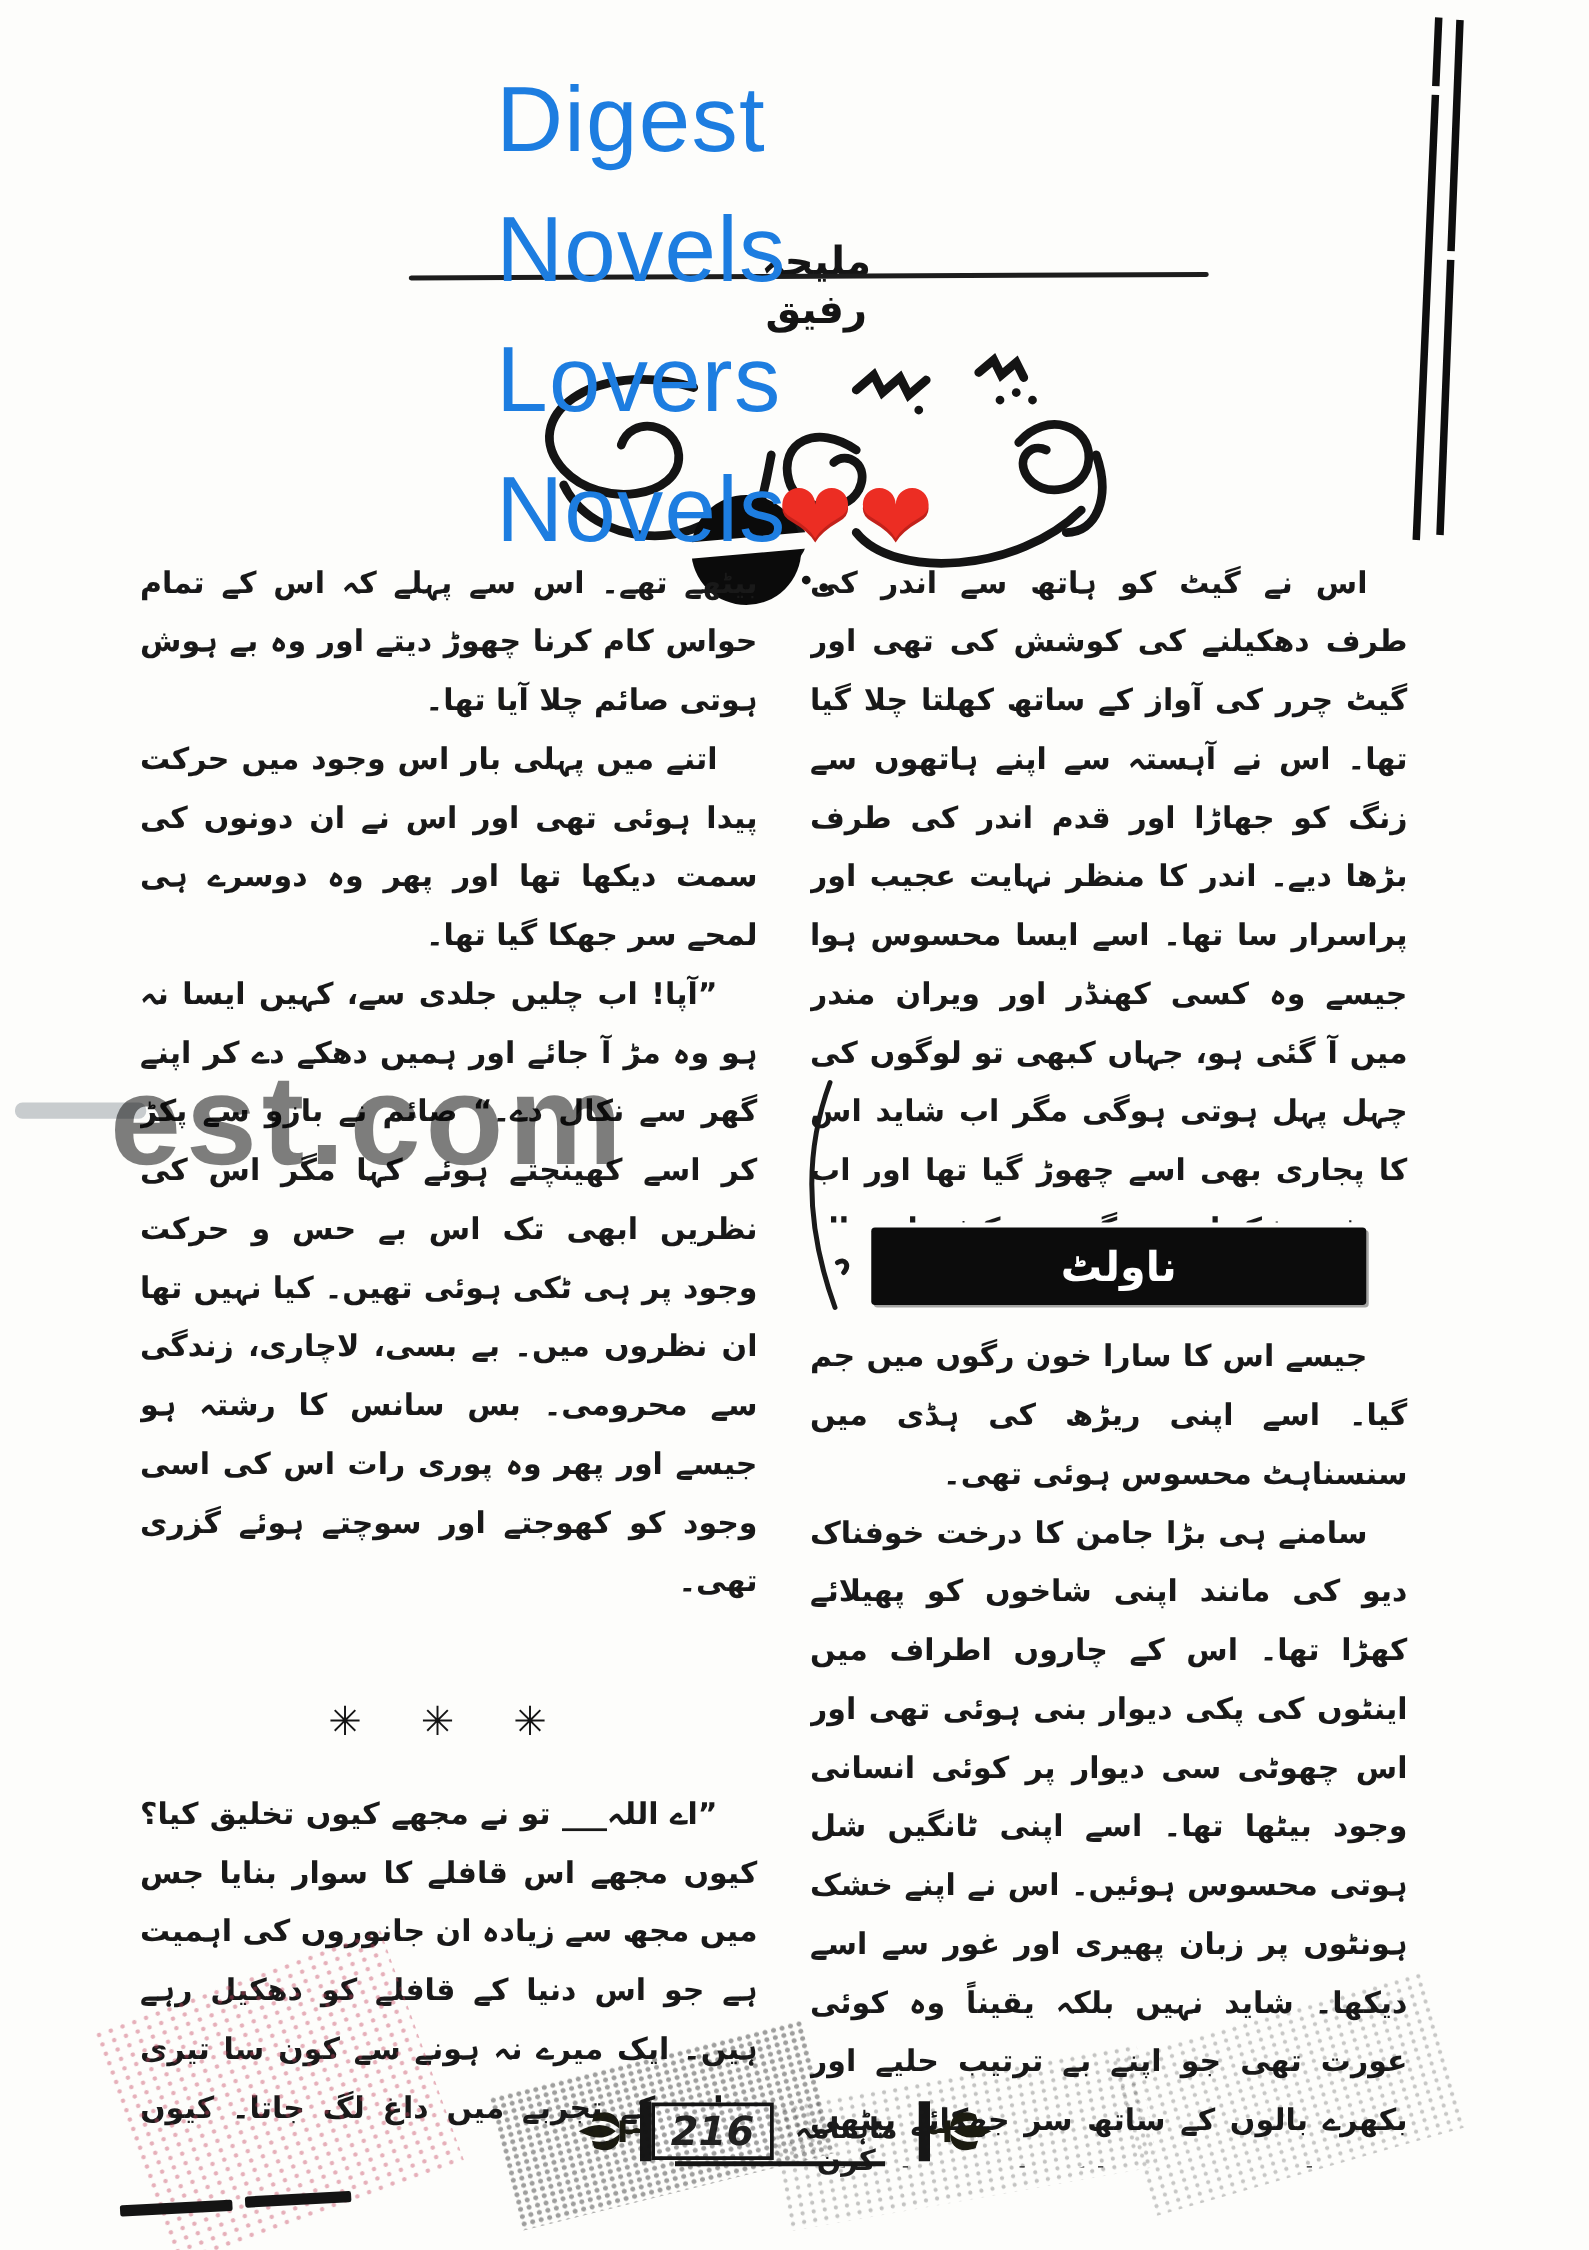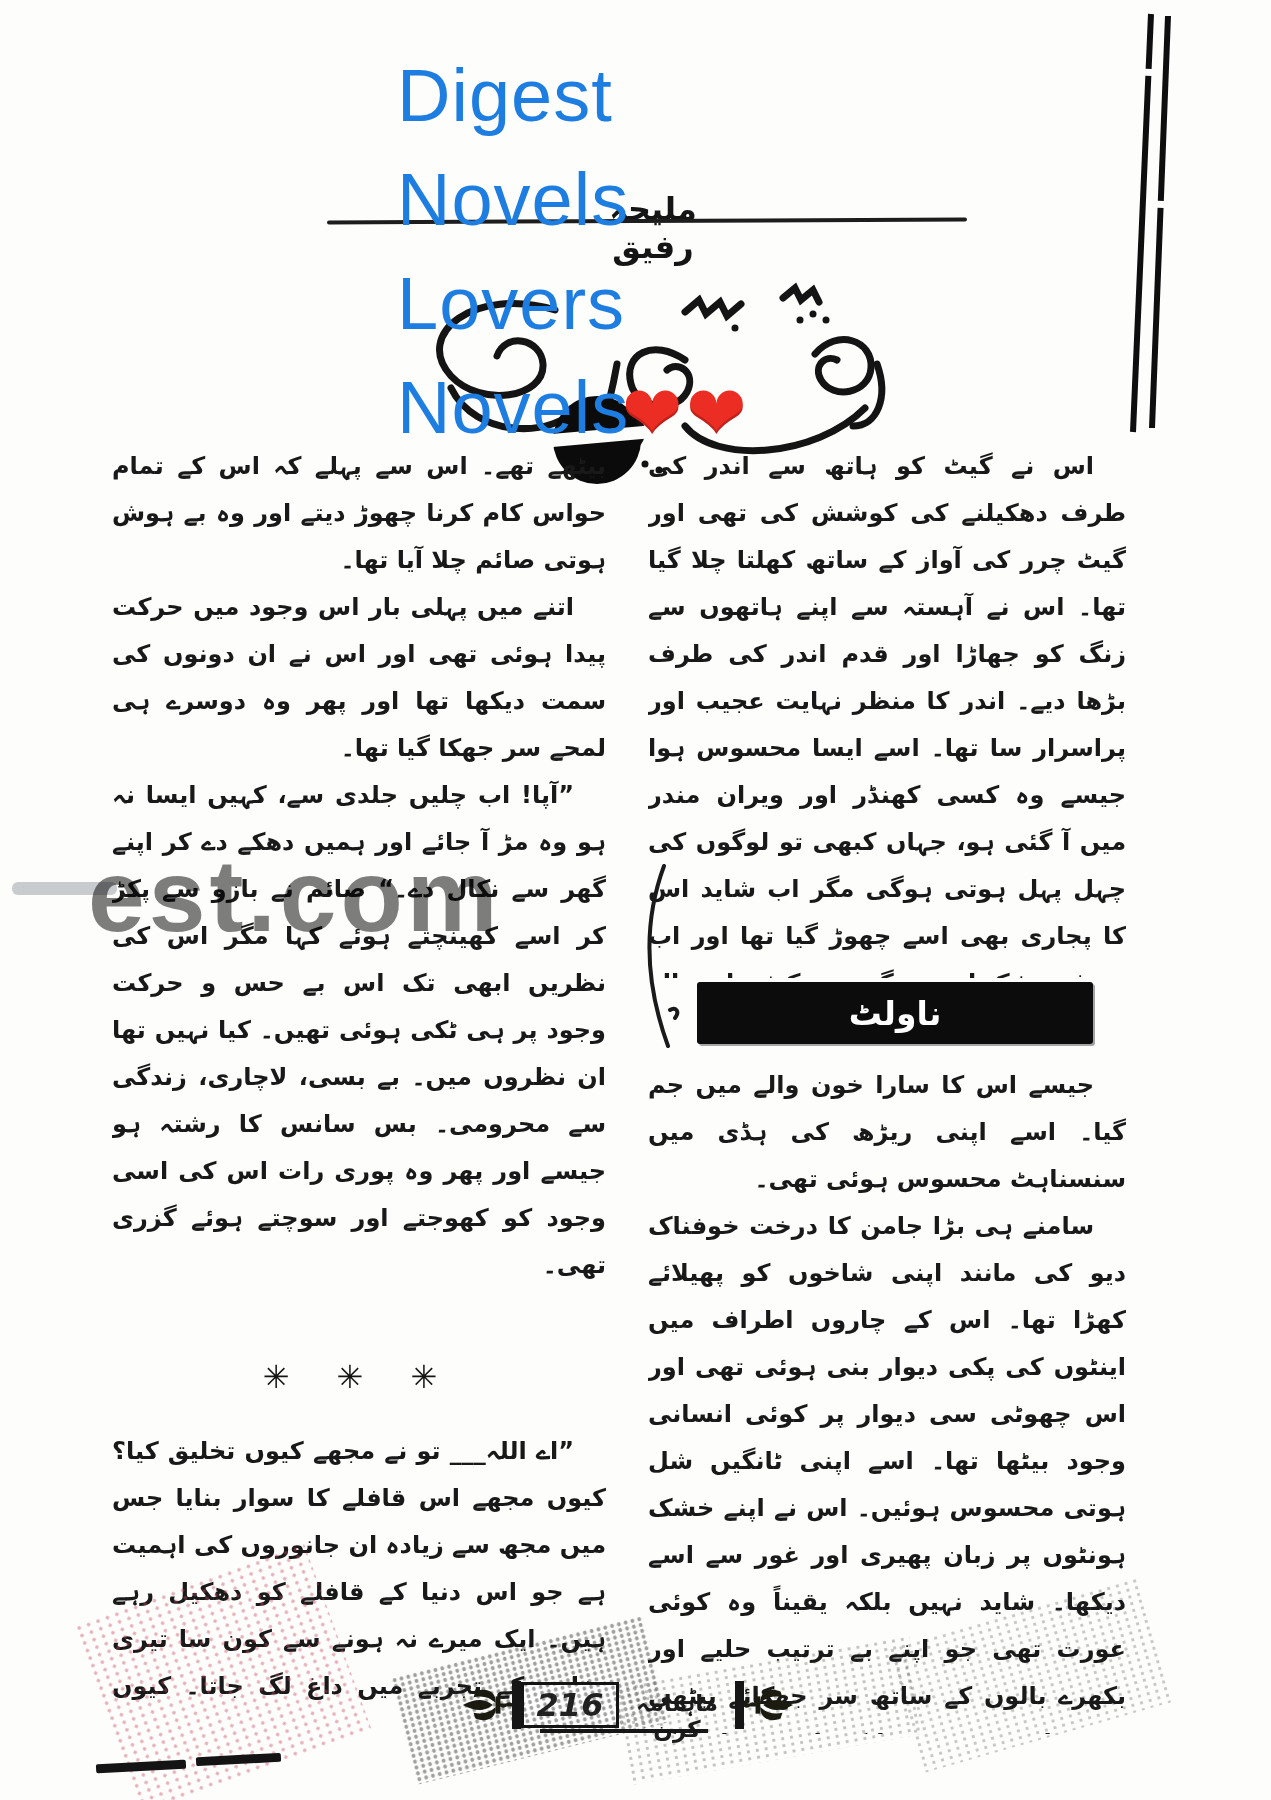--- a/index.html
+++ b/index.html
@@ -151,21 +151,21 @@
   <div class="stars">✳ ✳ ✳</div>
   <div class="col col-left-2">
     <p>”اے اللہ___ تو نے مجھے کیوں تخلیق کیا؟ کیوں مجھے اس قافلے کا سوار بنایا جس میں مجھ سے زیادہ ان جانوروں کی اہمیت ہے جو اس دنیا کے قافلے کو دھکیل رہے ہیں۔ ایک میرے نہ ہونے سے کون سا تیری تخلیق کے تجربے میں داغ لگ جاتا۔ کیوں پیدا کیا مجھے</p>
   </div>
 
   <div class="col col-right-1">
     <p>اس نے گیٹ کو ہاتھ سے اندر کی طرف دھکیلنے کی کوشش کی تھی اور گیٹ چرر کی آواز کے ساتھ کھلتا چلا گیا تھا۔ اس نے آہستہ سے اپنے ہاتھوں سے زنگ کو جھاڑا اور قدم اندر کی طرف بڑھا دیے۔ اندر کا منظر نہایت عجیب اور پراسرار سا تھا۔ اسے ایسا محسوس ہوا جیسے وہ کسی کھنڈر اور ویران مندر میں آ گئی ہو، جہاں کبھی تو لوگوں کی چہل پہل ہوتی ہوگی مگر اب شاید اس کا پجاری بھی اسے چھوڑ گیا تھا اور اب صرف خشک اور زندگی سے کٹ جانے والے پتے اور ان کی خاموشی راج کر رہی تھی اور پھر یکدم ایک سمت دیکھنے سے</p>
   </div>
   <div class="banner">ناولٹ</div>
   <div class="col col-right-2">
-    <p>جیسے اس کا سارا خون والے میں جم گیا۔ اسے اپنی ریڑھ کی ہڈی میں سنسناہٹ محسوس ہوئی تھی۔</p>
+    <p>جیسے اس کا سارا خون رگوں میں جم گیا۔ اسے اپنی ریڑھ کی ہڈی میں سنسناہٹ محسوس ہوئی تھی۔</p>
     <p>سامنے ہی بڑا جامن کا درخت خوفناک دیو کی مانند اپنی شاخوں کو پھیلائے کھڑا تھا۔ اس کے چاروں اطراف میں اینٹوں کی پکی دیوار بنی ہوئی تھی اور اس چھوٹی سی دیوار پر کوئی انسانی وجود بیٹھا تھا۔ اسے اپنی ٹانگیں شل ہوتی محسوس ہوئیں۔ اس نے اپنے خشک ہونٹوں پر زبان پھیری اور غور سے اسے دیکھا۔ شاید نہیں بلکہ یقیناً وہ کوئی عورت تھی جو اپنے بے ترتیب حلیے اور بکھرے بالوں کے ساتھ سر جھکائے بیٹھی تھی۔ اتنی دیر میں ایک بار بھی اس کے نحیف و نزار وجود میں حرکت نہیں ہوئی تھی۔ اس کے اردگرد جامن کے سوکھے پتے شاید اس کے بولنے کی آس لیے</p>
   </div>
 
   <div class="gray-wm">est.com</div>
   <div class="gray-dash"></div>
 
   <svg class="gap-artifact" viewBox="0 0 50 195">
     <path d="M28 6 C 8 60 8 120 32 186" fill="none" stroke="#1a1a1a" stroke-width="4" stroke-linecap="round"></path>
     <path d="M34 150 c 6 -4 10 2 5 8" fill="none" stroke="#1a1a1a" stroke-width="4" stroke-linecap="round"></path>
   </svg>

